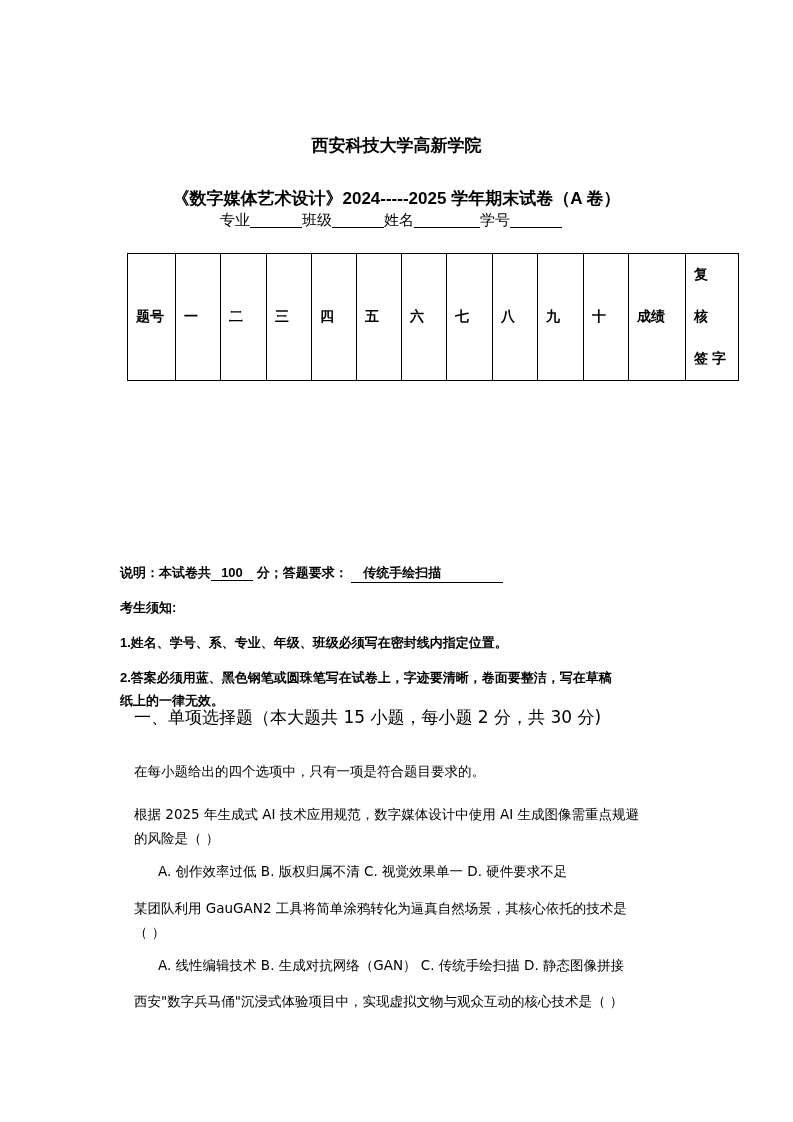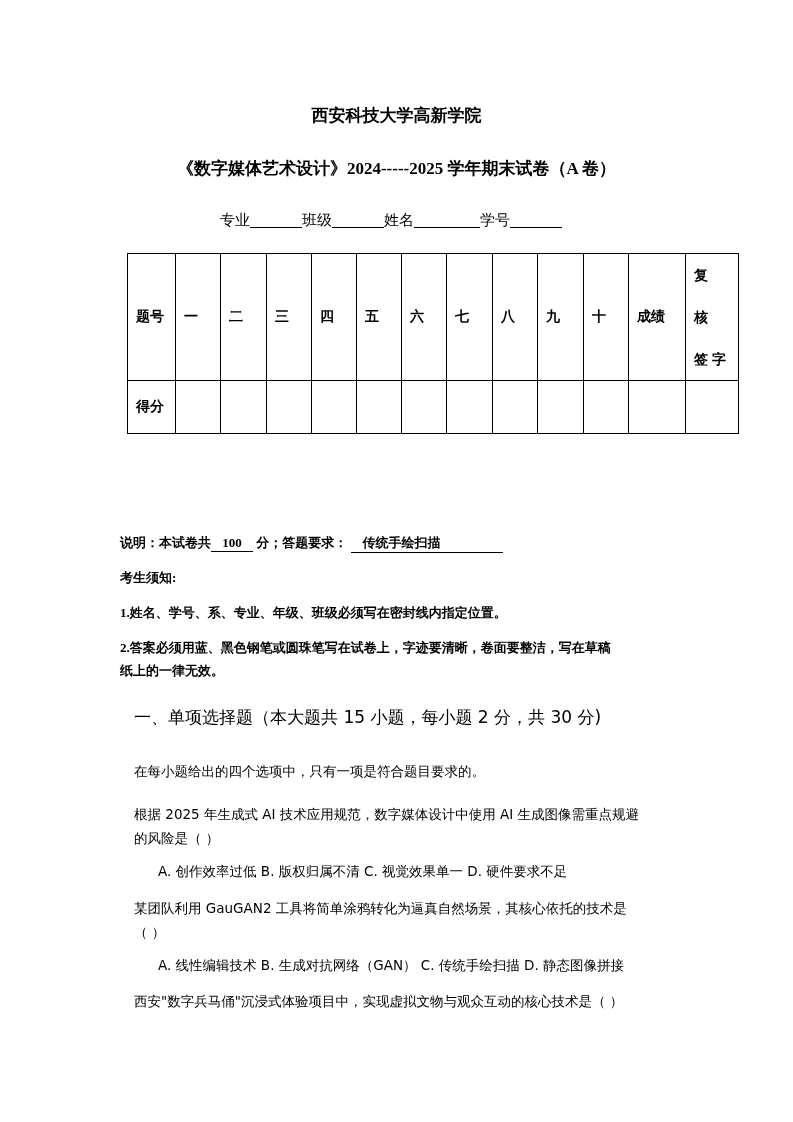--- a/index.html
+++ b/index.html
@@ -1,29 +1,29 @@
 <!DOCTYPE html>
 <html><head>
   <meta charset="utf-8">
   <style>
     html, body { margin: 0; padding: 0; background: #ffffff; }
     body { width: 793px; height: 1122px; position: relative; overflow: hidden; color: #000; font-family: "DejaVu Sans", sans-serif; }
     .abs { position: absolute; white-space: nowrap; }
-    .serif { font-family: Liberation Serif, serif; }
+    .serif { font-family: Liberation Sans, sans-serif; margin-top: 30px; }
     .sans { font-family: "DejaVu Sans", "Liberation Sans", sans-serif; }
 
     #school { left: 0; width: 793px; top: 104px; text-align: center; font-size: 17px; font-weight: bold; }
     #exam-title { left: 0; width: 793px; top: 157px; text-align: center; font-size: 17px; font-weight: bold; }
 
     #info-line { left: 220px; top: 211px; font-size: 15px; display: flex; align-items: flex-end; }
     .blank { display: inline-block; border-bottom: 1.3px solid #000; height: 16px; margin-bottom: 2px; }
 
     table.score { position: absolute; left: 127px; top: 253px; border-collapse: collapse; table-layout: fixed; }
     table.score td { border: 1.3px solid #000; padding: 0 0 0 8px; font-size: 14px; font-weight: bold; vertical-align: middle; }
-    table.score tr.r1 td { height: 93px; }
+    table.score tr.r1 td { height: 93px; font-family: Liberation Mono, monospace; }
     table.score tr.r2 td { height: 52px; }
     table.score tr.r3 td { height: 94px; }
     .two-line { line-height: 42px; letter-spacing: 4px; }
 
     .p { left: 120px; font-size: 13px; font-weight: bold; }
     .u { display: inline-block; border-bottom: 1.3px solid #000; }
     #sec1 { left: 134px; top: 706px; font-size: 17px; font-weight: normal; }
     .q { left: 134px; font-size: 13.5px; }
     .opt { left: 158px; font-size: 13.5px; }
   </style>
@@ -72,35 +72,20 @@
     <td>七</td>
     <td>八</td>
     <td>九</td>
     <td>十</td>
     <td>成绩</td>
     <td class="two-line">
       <div>复 核</div>
       <div>签字</div>
     </td>
   </tr>
-  <tr class="r2">
-    <td>得分</td>
-    <td></td>
-        <td></td>
-    <td></td>
-        <td></td>
-    <td></td>
-        <td></td>
-    <td></td>
-        <td></td>
-    <td></td>
-        <td></td>
-    <td></td>
-        <td></td>
-  </tr>
 </tbody>
   </table>
 
 <div class="abs p serif" style="top:534px">
   <span>说明：本试卷共</span><span class="u" style="width:42px;text-align:center">100</span>
   <span>分；答题要求：</span>
   <span class="u" style="width:152px;padding-left:12px;box-sizing:border-box">传统手绘扫描</span>
 </div>
 <div class="abs p serif" style="top:569px">考生须知:</div>
 <div class="abs p serif" style="top:604px">1.姓名、学号、系、专业、年级、班级必须写在密封线内指定位置。</div>

